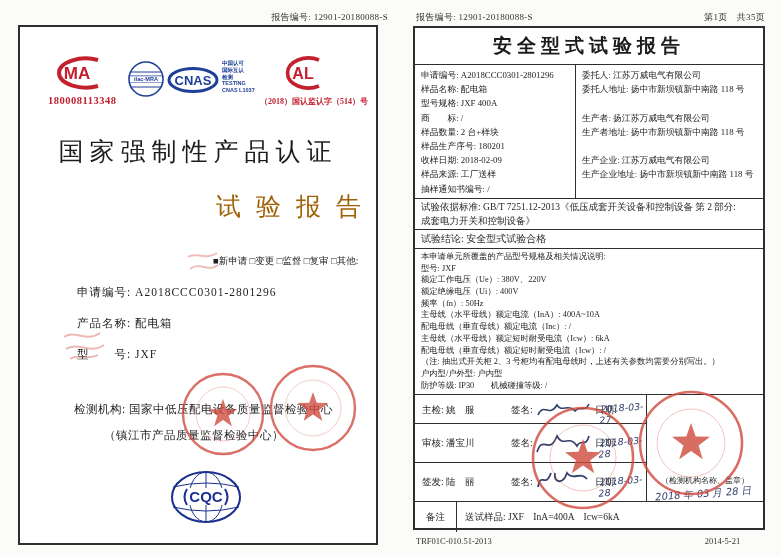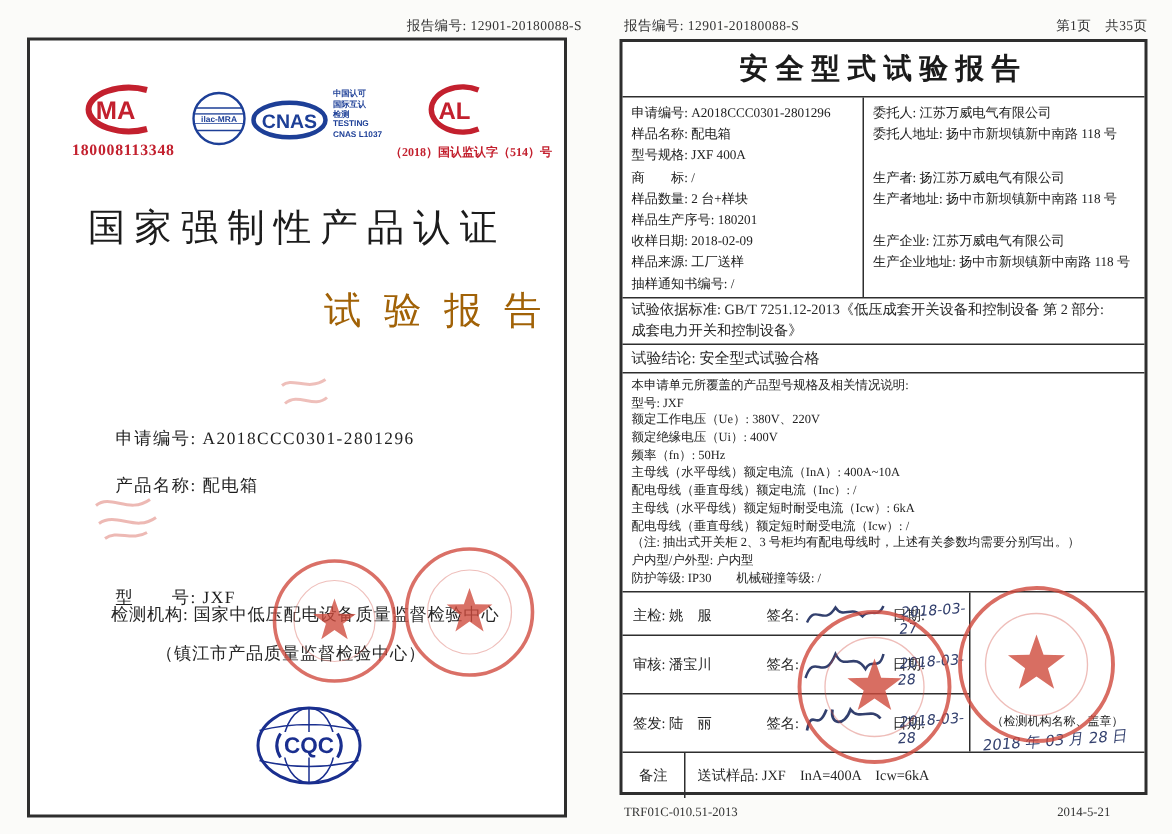--- a/index.html
+++ b/index.html
@@ -102,24 +102,25 @@
   <div class="abs title1">国家强制性产品认证</div>
   <div class="abs title2">试验报告</div>
 
   <svg class="abs stamp-svg" style="left:40px;top:300px;opacity:.38;" width="48" height="38" viewBox="0 0 48 38">
     <path d="M4,10 C14,2 26,16 40,6 M6,22 C18,14 30,28 44,18 M10,32 C18,26 28,34 38,28" stroke="#d0493d" stroke-width="2" fill="none"></path>
   </svg>
   <svg class="abs stamp-svg" style="left:165px;top:222px;opacity:.35;" width="36" height="28" viewBox="0 0 36 28">
     <path d="M3,8 C10,2 20,12 32,4 M5,20 C14,12 24,24 33,16" stroke="#d0493d" stroke-width="2" fill="none"></path>
   </svg>
 
+  <div class="abs checkbox-row pre">■新申请 □变更 □监督 □复审 □其他:</div>
 
   <div class="abs field-row pre" style="top:258px;"><span>申请编号:</span> <span>A2018CCC0301-2801296</span></div>
   <div class="abs field-row pre" style="top:289px;"><span>产品名称:</span> <span>配电箱</span></div>
-  <div class="abs field-row pre" style="top:320px;margin-top:44px;"><span>型　　号:</span> <span>JXF</span></div>
+  <div class="abs field-row pre" style="top:320px;"><span>型　　号:</span> <span>JXF</span></div>
 
   <div class="abs agency2">（镇江市产品质量监督检验中心）</div>
   <div class="abs agency1">检测机构: 国家中低压配电设备质量监督检验中心</div>
 
   <svg class="abs stamp-svg" style="left:160px;top:344px;opacity:.78;" width="86" height="86" viewBox="0 0 86 86">
     <circle cx="43" cy="43" r="40" fill="none" stroke="#d0493d" stroke-width="2.4"></circle>
     <circle cx="43" cy="43" r="27" fill="none" stroke="#d0493d" stroke-width=".8" opacity=".45"></circle>
     <polygon points="0,-1 0.235,-0.324 0.951,-0.309 0.38,0.124 0.588,0.809 0,0.4 -0.588,0.809 -0.38,0.124 -0.951,-0.309 -0.235,-0.324" transform="translate(43,43) scale(15)" fill="#cf4a3c"></polygon>
   </svg>
   <svg class="abs stamp-svg" style="left:248px;top:336px;opacity:.78;" width="90" height="90" viewBox="0 0 90 90">

